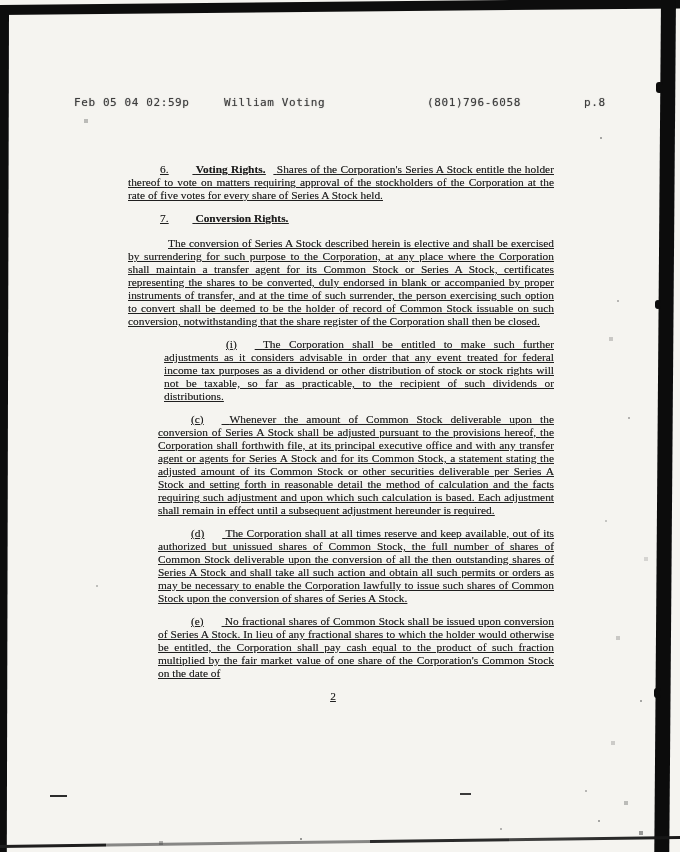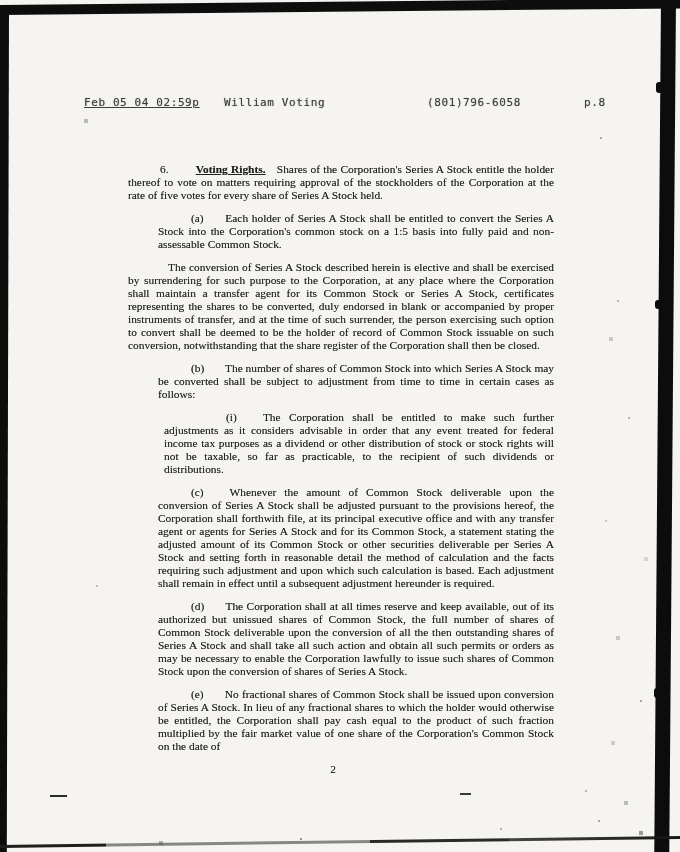--- a/index.html
+++ b/index.html
@@ -73,34 +73,34 @@
   
   .fax-header span {
     position: absolute; top: 96px;
     font-family: "DejaVu Sans Mono", "Liberation Mono", monospace;
     font-size: 11px; line-height: 13px;
     letter-spacing: 0.6px;
     color: #3d3d3d;
     text-shadow: 0 0 1px rgba(70,70,70,0.55);
     white-space: nowrap;
   }
-  .fx-datetime { left: 84px; text-decoration: underline; }
+  .fx-datetime { left: 74px; }
   .fx-sender   { left: 224px; }
   .fx-phone    { left: 392px; margin-left: 35px; }
   .fx-page     { left: 584px; }
 
   
   .body-text {
     position: absolute; left: 128px; top: 163px; width: 426px;
     font-size: 11.4px; line-height: 13px;
     text-align: justify;
     color: #1f1f1f;
     text-shadow: 0 0 0.5px rgba(40,40,40,0.55);
   }
-  .body-text p { margin: 0 0 10px 0; }
+  .body-text p { margin: 0 0 10px 0; text-decoration: underline; }
   p.numbered { text-indent: 32px; }
   p.numbered .sec-num { margin-right: 24px; }
   .sec-title { font-weight: bold; text-decoration: underline; margin-right: 8px; }
   p.heading { text-indent: 32px; margin-bottom: 12px; }
   p.heading .sec-num { margin-right: 24px; }
   p.plain-ind { text-indent: 40px; }
   p.sub   { margin-left: 30px; text-indent: 33px; }
   p.sub-i { margin-left: 36px; text-indent: 62px; }
   p.sub .label, p.sub-i .label { margin-right: 18px; }
   .page-number { margin-top: 15px; text-align: center; padding-right: 16px; text-indent: 0; }
@@ -129,34 +129,30 @@
   </div>
 
   <div class="body-text">
 
     <p class="numbered">
       <span class="sec-num">6.</span>
       <span class="sec-title">Voting Rights.</span>
       <span>Shares of the Corporation's Series A Stock entitle the holder thereof to vote on matters requiring approval of the stockholders of the Corporation at the rate of five votes for every share of Series A Stock held.</span>
     </p>
 
+    <p class="heading">
+      <span class="sec-num">7.</span>
+      <span class="sec-title">Conversion Rights.</span>
+    </p>
 
-    <p class="sub">
-      <span class="label">(a)</span>
-      <span>Each holder of Series A Stock shall be entitled to convert the Series A Stock into the Corporation's common stock on a 1:5 basis into fully paid and non-assessable Common Stock.</span>
-    </p>
 
     <p class="plain-ind">
       <span>The conversion of Series A Stock described herein is elective and shall be exercised by surrendering for such purpose to the Corporation, at any place where the Corporation shall maintain a transfer agent for its Common Stock or Series A Stock, certificates representing the shares to be converted, duly endorsed in blank or accompanied by proper instruments of transfer, and at the time of such surrender, the person exercising such option to convert shall be deemed to be the holder of record of Common Stock issuable on such conversion, notwithstanding that the share register of the Corporation shall then be closed.</span>
     </p>
 
-    <p class="sub">
-      <span class="label">(b)</span>
-      <span>The number of shares of Common Stock into which Series A Stock may be converted shall be subject to adjustment from time to time in certain cases as follows:</span>
-    </p>
 
     <p class="sub-i">
       <span class="label">(i)</span>
       <span>The Corporation shall be entitled to make such further adjustments as it considers advisable in order that any event treated for federal income tax purposes as a dividend or other distribution of stock or stock rights will not be taxable, so far as practicable, to the recipient of such dividends or distributions.</span>
     </p>
 
     <p class="sub">
       <span class="label">(c)</span>
       <span>Whenever the amount of Common Stock deliverable upon the conversion of Series A Stock shall be adjusted pursuant to the provisions hereof, the Corporation shall forthwith file, at its principal executive office and with any transfer agent or agents for Series A Stock and for its Common Stock, a statement stating the adjusted amount of its Common Stock or other securities deliverable per Series A Stock and setting forth in reasonable detail the method of calculation and the facts requiring such adjustment and upon which such calculation is based. Each adjustment shall remain in effect until a subsequent adjustment hereunder is required.</span>
     </p>

